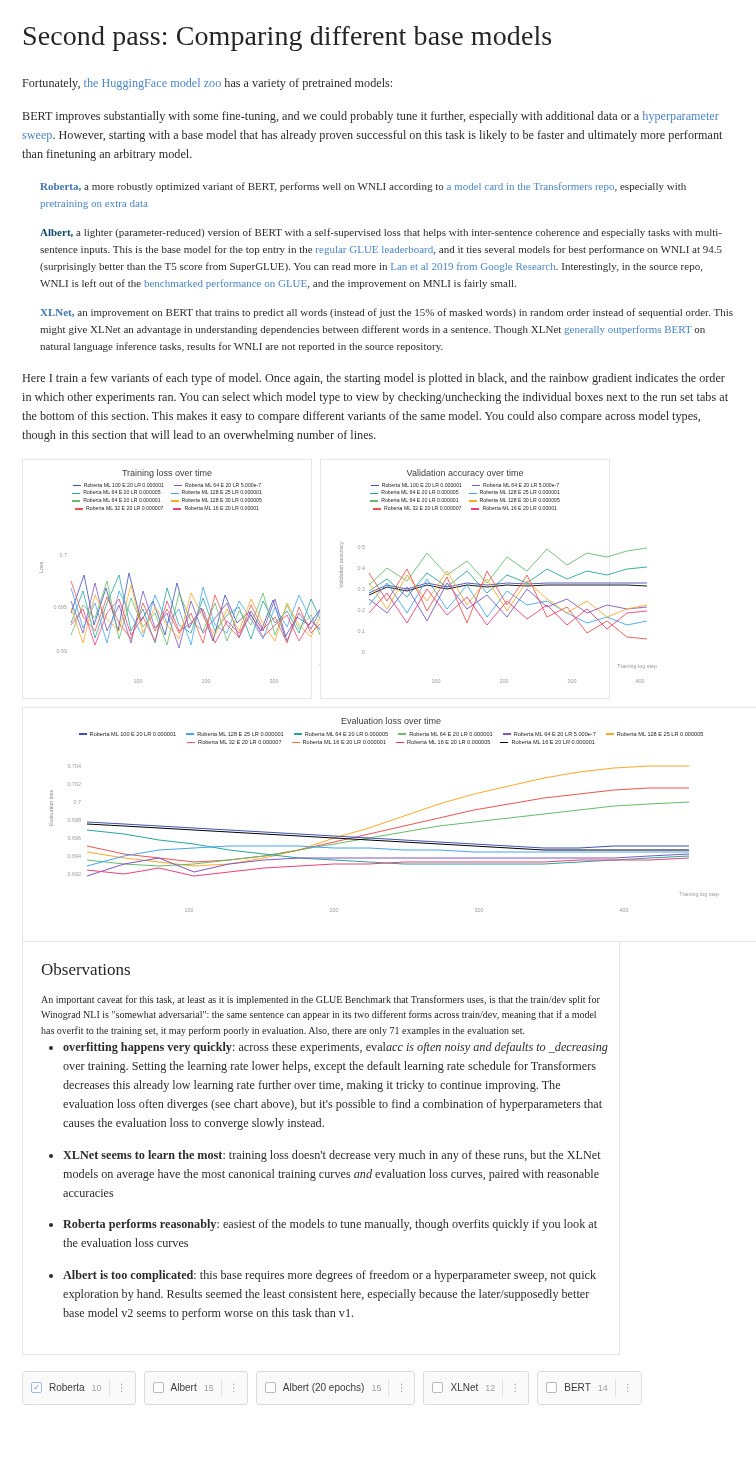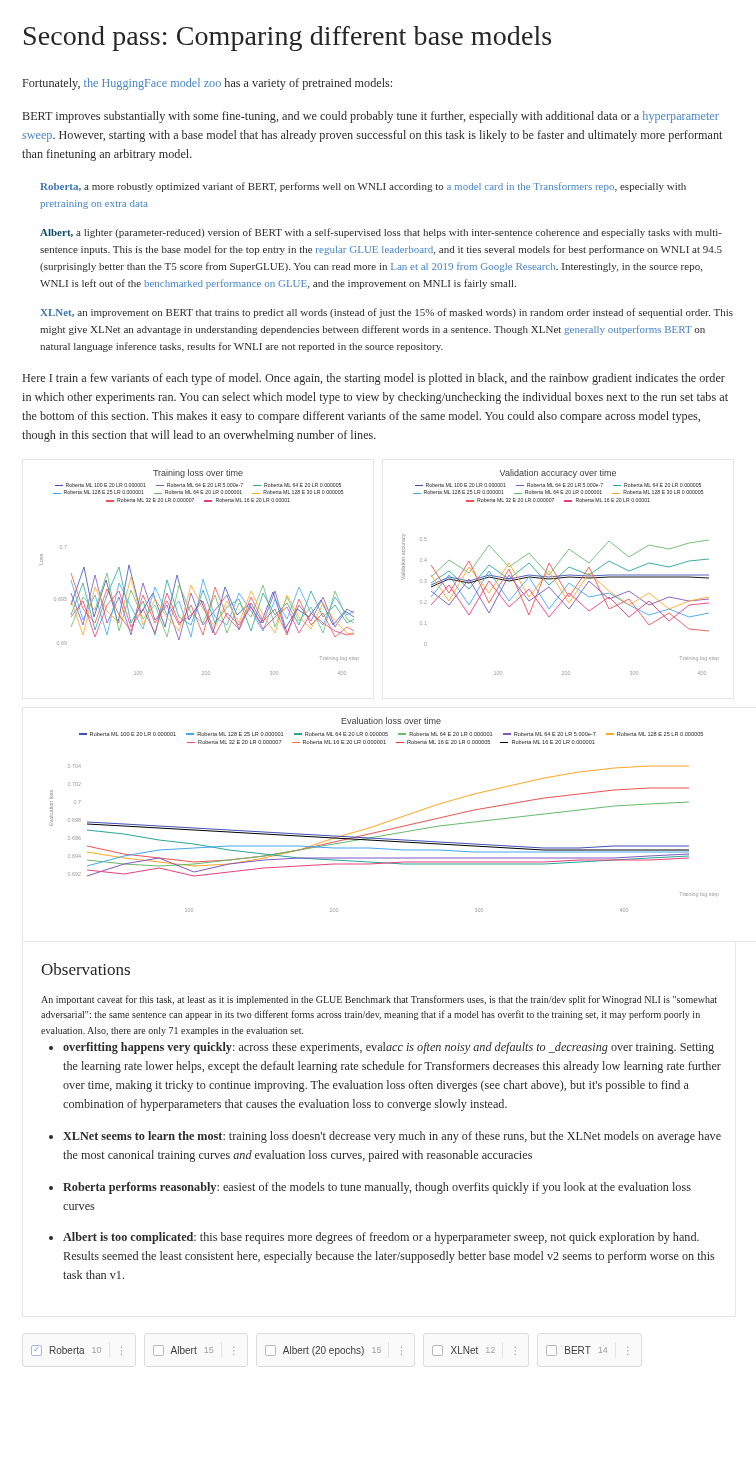--- a/index.html
+++ b/index.html
@@ -46,21 +46,21 @@
 
   
   .charts-wrap { margin: 14px 0 0 0; }
   .chart-row { display:flex; gap:8px; }
   .chart-card {
     background:#fff;
     border:1px solid #e6e6e6;
     padding:8px 6px 4px 6px;
     position:relative;
   }
-  .chart-card.half { width: 352px; height: 240px; }
+  .chart-card.half { width: 290px; height: 240px; }
   .chart-card.full { width: 738px; height: 235px; margin-top: 8px; }
   .chart-title {
     text-align:center;
     font-family:"Liberation Sans", sans-serif;
     font-size:9px;
     color:#3c3c3c;
     margin-bottom:4px;
   }
   .legend {
     display:flex;
@@ -93,21 +93,21 @@
     font-family:"Liberation Sans", sans-serif;
     font-size:5.4px;
     fill:#9a9a9a;
   }
 
   
   .observations {
     border:1px solid #e6e6e6;
     border-top:none;
     padding:14px 10px 18px 18px;
-    width:714px;
+    width:598px;
   }
   .observations h3 {
     font-size:17px;
     font-weight:normal;
     margin:4px 0 12px 0;
     color:#262626;
   }
   .observations p { font-size:10px; line-height:1.55; margin:0 0 0 0; }
   ul.obs-list { margin:0; padding-left:22px; }
   ul.obs-list li { font-size:12.2px; line-height:1.55; margin-bottom:13px; color:#2b2b2b; }

